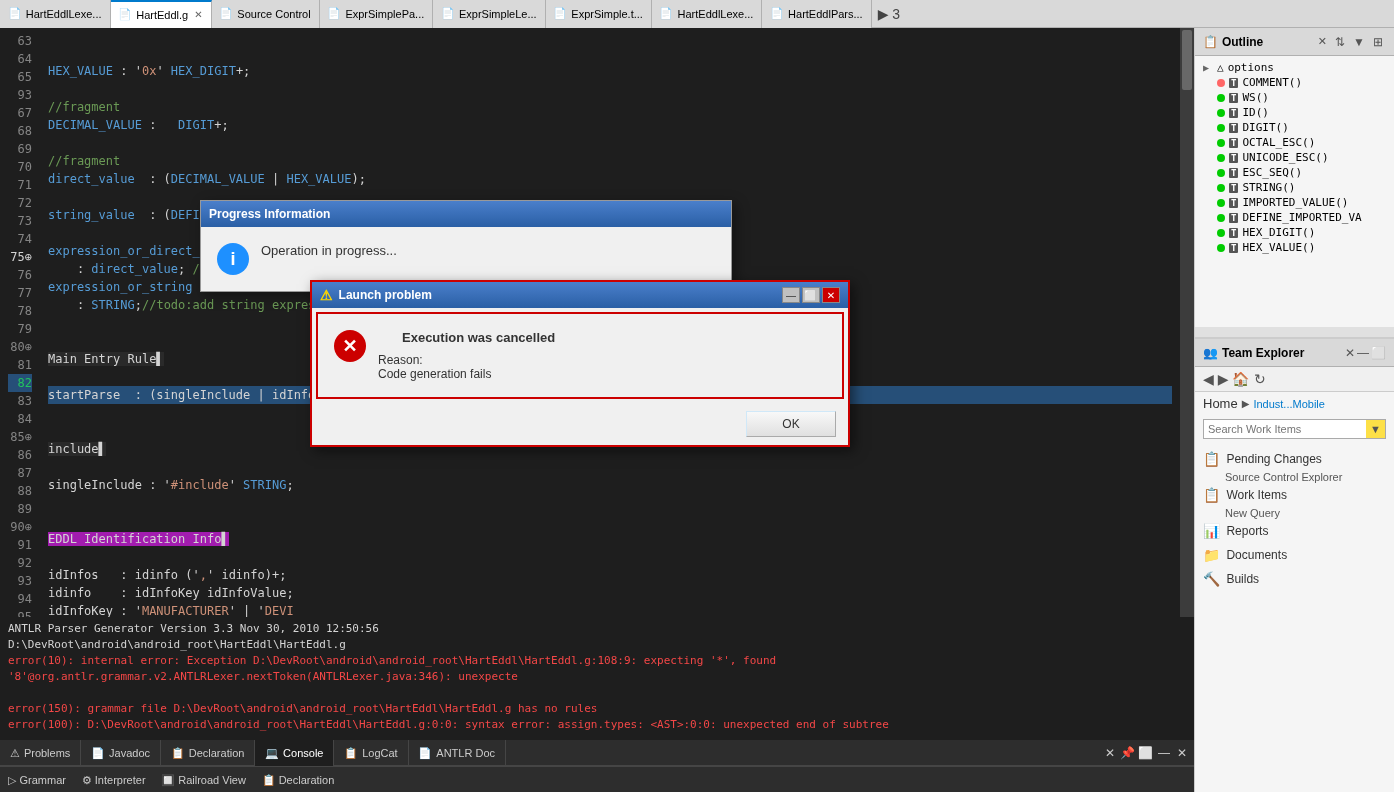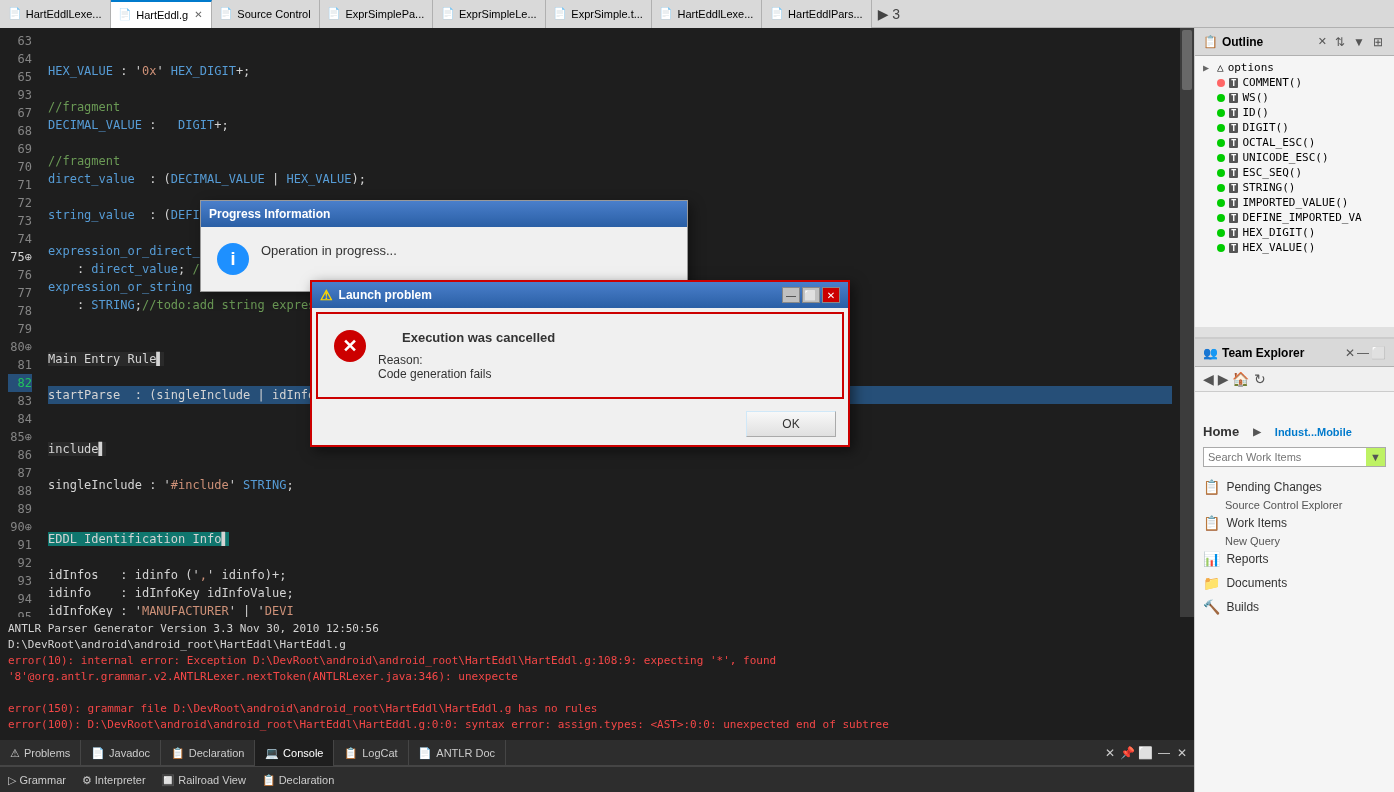--- a/index.html
+++ b/index.html
@@ -116,44 +116,44 @@
       display: flex; align-items: center; justify-content: space-between;
       background: #d9d9d9; padding: 4px 8px; height: 28px; border-bottom: 1px solid #b0b0b0;
     }
     .te-header-left { display: flex; align-items: center; gap: 4px; font-size: 12px; font-weight: 600; }
     .te-toolbar { display: flex; gap: 2px; }
     .te-tool { font-size: 12px; cursor: pointer; color: #555; }
 
     .te-nav { display: flex; align-items: center; gap: 4px; padding: 4px 8px; background: #f0f0f0; border-bottom: 1px solid #ccc; }
     .te-nav-btn { font-size: 14px; cursor: pointer; color: #555; }
 
-    .te-home { padding: 4px 8px; display: flex; align-items: center; gap: 14px; font-size: 13px; font-weight: bold; margin-top: 28px; }
+    .te-home { padding: 4px 8px; display: flex; align-items: center; gap: 4px; font-size: 13px; font-weight: normal; }
     .te-home-name { color: #333; }
     .te-home-project { font-size: 11px; color: #007acc; cursor: pointer; }
     .te-chevron { font-size: 10px; color: #555; }
 
     .te-search {
       margin: 4px 8px; display: flex; align-items: center;
-      border: 1px solid #aaa; background: #bef264;
+      border: 1px solid #aaa; background: #fde047;
     }
     .te-search input {
       flex: 1; border: none; outline: none; font-size: 11px; padding: 3px 4px;
     }
     .te-search-btn { padding: 2px 4px; cursor: pointer; color: #555; font-size: 11px; }
 
     .te-section { padding: 4px 8px; }
     .te-section-item {
       display: flex; align-items: center; gap: 6px; padding: 4px 0; cursor: pointer;
       font-size: 12px; color: #333;
     }
     .te-section-icon { font-size: 14px; }
     .te-section-sub { font-size: 11px; color: #555; margin-left: 22px; cursor: pointer; }
 
     .progress-dialog {
-      position: fixed; top: 200px; left: 200px; width: 488px;
+      position: fixed; top: 200px; left: 200px; width: 532px;
       background: #f0f0f0; border: 1px solid #999; box-shadow: 4px 4px 12px rgba(0,0,0,0.4);
       z-index: 200; font-family: 'Segoe UI', sans-serif;
     }
     .dialog-titlebar {
       display: flex; align-items: center; justify-content: space-between;
       background: linear-gradient(to bottom, #4a7fcb, #2a5fa5);
       color: white; padding: 4px 8px; height: 26px;
     }
     .dialog-title { font-size: 12px; font-weight: 600; }
     .dialog-body { padding: 16px; display: flex; align-items: flex-start; gap: 12px; }
@@ -310,21 +310,21 @@
 
 <span style="color:#d4d4d4;background:#2a2a2a;">Main Entry Rule▌</span>
 
 <span style="background:#264f78;display:block;">startParse  : (singleInclude | idInfos | variable | command | collection | menu)+;</span>
 
 <span style="color:#d4d4d4;background:#2a2a2a;">include▌</span>
 
 singleInclude : '<span class="string">#include</span>' <span class="keyword">STRING</span>;
 
 
-<span style="color:#d4d4d4;background:#0f766e;">EDDL Identification Info▌</span>
+<span style="color:#d4d4d4;background:#a21caf;">EDDL Identification Info▌</span>
 
 idInfos   : idinfo ('<span class="string">,</span>' idinfo)+;
 idinfo    : idInfoKey idInfoValue;
 idInfoKey : '<span class="string">MANUFACTURER</span>' | '<span class="string">DEVI</span>
 idInfoValue : direct_value | DEFIN
 
 
 
 
 common_label  : '' string_val

